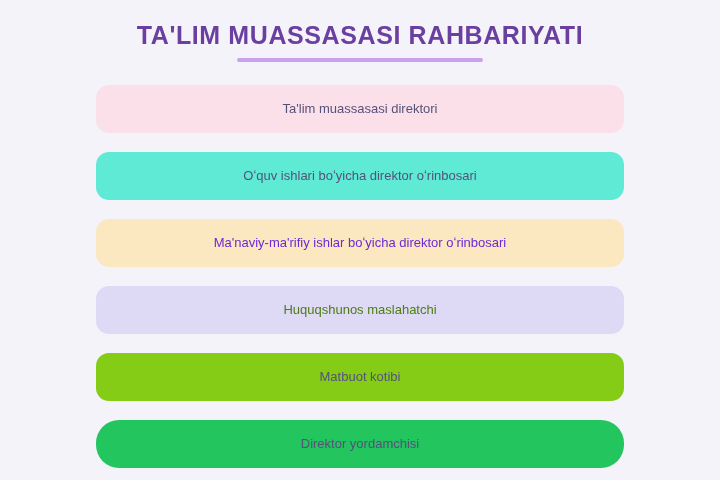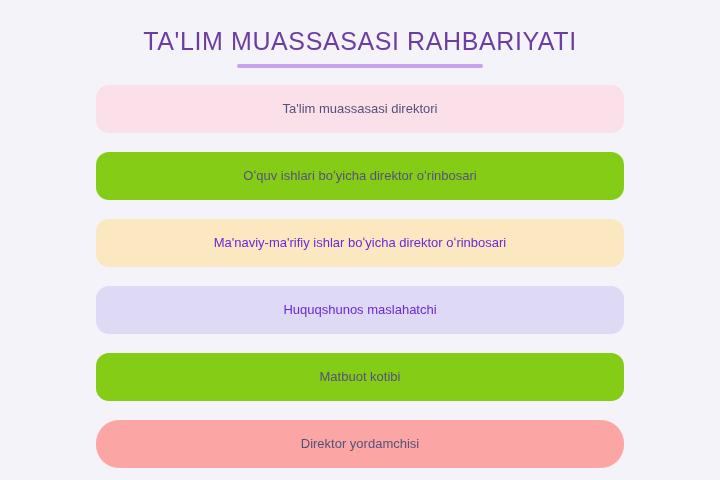--- a/index.html
+++ b/index.html
@@ -26,25 +26,25 @@
   .title-block {
     position: absolute;
     left: 0;
     top: 18px;
     width: 720px;
     text-align: center;
   }
   .page-title {
     display: block;
     font-size: 25px;
-    font-weight: normal;
+    font-weight: bold;
     letter-spacing: 0.6px;
     color: #6b3fa0;
     line-height: 30px;
-    margin: 8px;
+    margin: 2px;
     white-space: nowrap;
   }
   .title-underline {
     display: block;
     width: 246px;
     height: 4px;
     margin: 8px auto 0 auto;
     background: #c9a2ef;
     border-radius: 3px;
   }
@@ -87,34 +87,34 @@
     <h1 class="page-title" style="color: rgb(107, 63, 160);">TA'LIM MUASSASASI RAHBARIYATI</h1>
     <span class="title-underline" style="background: rgb(201, 162, 239);"></span>
   </div>
 
   <div class="card-list">
 
     <div class="role-card" style="background: rgb(251, 223, 233);">
       <span class="role-card-label" style="color: rgb(85, 82, 122);">Ta'lim muassasasi direktori</span>
     </div>
 
-    <div class="role-card" style="background: #84cc16;">
+    <div class="role-card" style="background: #5eead4;">
       <span class="role-card-label" style="color: rgb(85, 82, 122);">Oʻquv ishlari boʻyicha direktor oʻrinbosari</span>
     </div>
 
     <div class="role-card" style="background: rgb(252, 232, 192);">
       <span class="role-card-label" style="color: #6d28d9;">Ma'naviy-ma'rifiy ishlar boʻyicha direktor oʻrinbosari</span>
     </div>
 
     <div class="role-card" style="background: rgb(222, 217, 244);">
-      <span class="role-card-label" style="color: #6d28d9;">Huquqshunos maslahatchi</span>
+      <span class="role-card-label" style="color: #4d7c0f;">Huquqshunos maslahatchi</span>
     </div>
 
     <div class="role-card" style="background: #84cc16;">
       <span class="role-card-label" style="color: rgb(85, 82, 122);">Matbuot kotibi</span>
     </div>
 
-    <div class="role-card" style="background: #fca5a5; border-radius: 23px;">
+    <div class="role-card" style="background: #22c55e; border-radius: 23px;">
       <span class="role-card-label" style="color: rgb(85, 82, 122);">Direktor yordamchisi</span>
     </div>
 
   </div>
 </div>
 
 </body></html>

